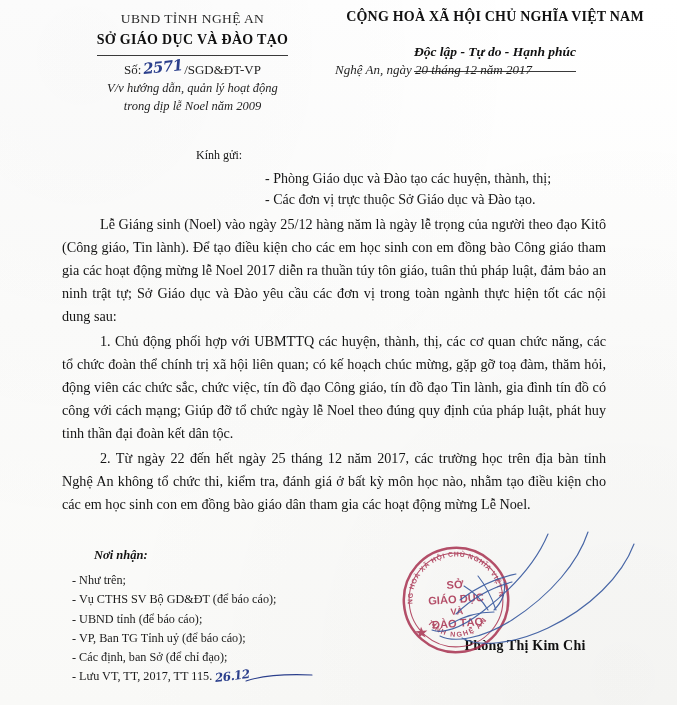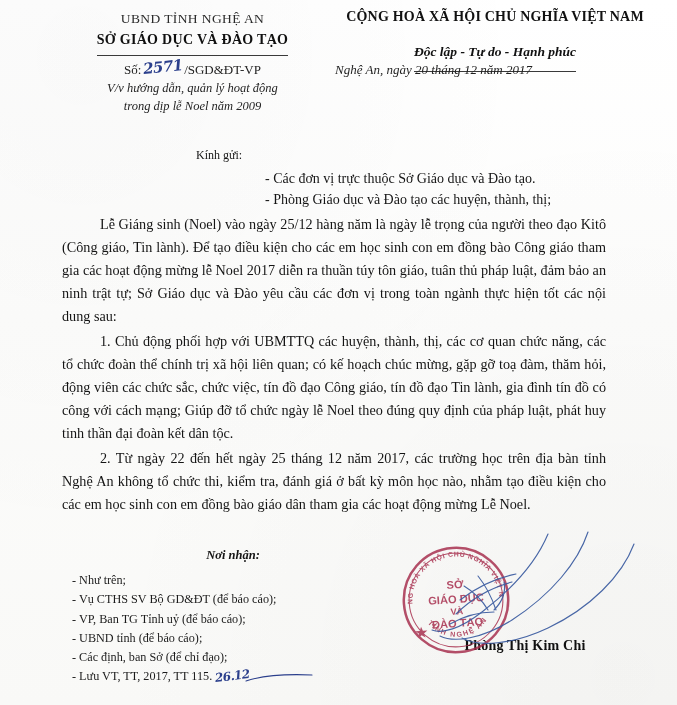--- a/index.html
+++ b/index.html
@@ -142,21 +142,20 @@
   .noinhan {
     left: 72px; top: 548px;
     width: 300px;
   }
   .noinhan .title {
     font-size: 12.5px;
     font-style: italic;
     font-weight: bold;
     margin-left: 22px;
     color: #141414;
-    text-align: center;
   }
   .noinhan ul {
     list-style: none;
     margin: 8px 0 0 0;
     padding: 0;
     font-size: 12.2px;
     line-height: 1.58;
     color: #1b1b1b;
   }
   .noinhan li { white-space: nowrap; }
@@ -232,37 +231,37 @@
 
   <div class="lyr subject">
     <div>V/v hướng dẫn, quản lý hoạt động</div>
     <div>trong dịp lễ Noel năm 2009</div>
   </div>
 
   <div class="lyr dateline">Nghệ An, ngày 20 tháng 12 năm 2017</div>
 
   <div class="lyr kinhgui">Kính gửi:</div>
   <div class="lyr recips">
+    <div>- Phòng Giáo dục và Đào tạo các huyện, thành, thị;</div>
     <div>- Các đơn vị trực thuộc Sở Giáo dục và Đào tạo.</div>
-    <div>- Phòng Giáo dục và Đào tạo các huyện, thành, thị;</div>
   </div>
 
   <div class="lyr body-wrap">
     <p>Lễ Giáng sinh (Noel) vào ngày 25/12 hàng năm là ngày lễ trọng của người theo đạo Kitô (Công giáo, Tin lành). Để tạo điều kiện cho các em học sinh con em đồng bào Công giáo tham gia các hoạt động mừng lễ Noel 2017 diễn ra thuần túy tôn giáo, tuân thủ pháp luật, đảm bảo an ninh trật tự; Sở Giáo dục và Đào yêu cầu các đơn vị trong toàn ngành thực hiện tốt các nội dung sau:</p>
     <p>1. Chủ động phối hợp với UBMTTQ các huyện, thành, thị, các cơ quan chức năng, các tổ chức đoàn thể chính trị xã hội liên quan; có kế hoạch chúc mừng, gặp gỡ toạ đàm, thăm hỏi, động viên các chức sắc, chức việc, tín đồ đạo Công giáo, tín đồ đạo Tin lành, gia đình tín đồ có công với cách mạng; Giúp đỡ tổ chức ngày lễ Noel theo đúng quy định của pháp luật, phát huy tinh thần đại đoàn kết dân tộc.</p>
     <p>2. Từ ngày 22 đến hết ngày 25 tháng 12 năm 2017, các trường học trên địa bàn tỉnh Nghệ An không tổ chức thi, kiểm tra, đánh giá ở bất kỳ môn học nào, nhằm tạo điều kiện cho các em học sinh con em đồng bào giáo dân tham gia các hoạt động mừng Lễ Noel.</p>
   </div>
 
   <div class="lyr noinhan">
     <div class="title">Nơi nhận:</div>
     <ul>
       <li>- Như trên;</li>
       <li>- Vụ CTHS SV Bộ GD&amp;ĐT (để báo cáo);</li>
+      <li>- UBND tỉnh (để báo cáo);</li>
       <li>- VP, Ban TG Tỉnh uỷ (để báo cáo);</li>
-      <li>- UBND tỉnh (để báo cáo);</li>
       <li>- Các định, ban Sở (để chỉ đạo);</li>
       <li><span>- Lưu VT, TT, 2017, TT 115.</span><span class="mark">26.12</span><svg width="70" height="10" style="vertical-align:middle;margin-left:-6px">
             <path d="M2,8 C20,2 45,1 68,2" stroke="#2b3f8c" stroke-width="1.1" fill="none" stroke-linecap="round"></path>
           </svg></li>
     </ul>
   </div>
 
   <div class="lyr sign-block">
 
     <div class="sign-area">

